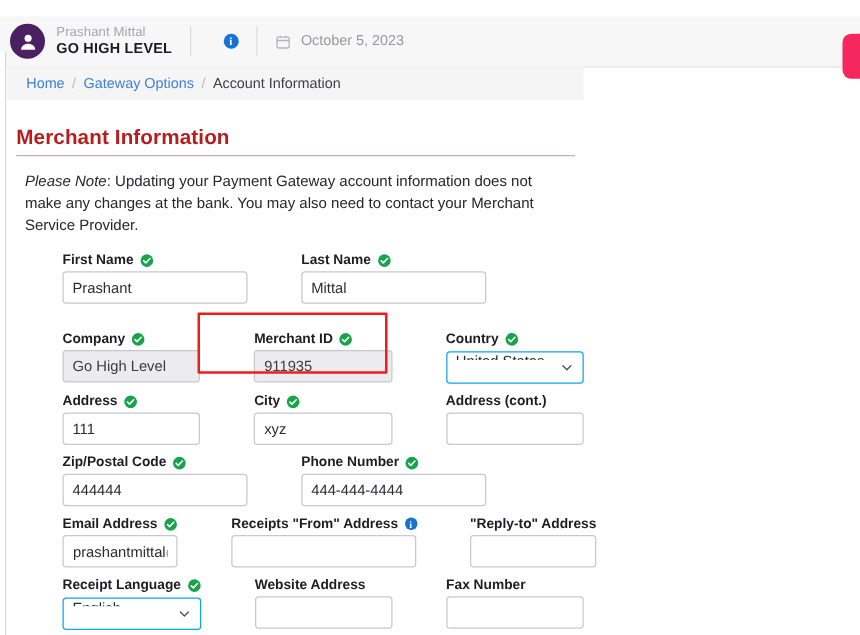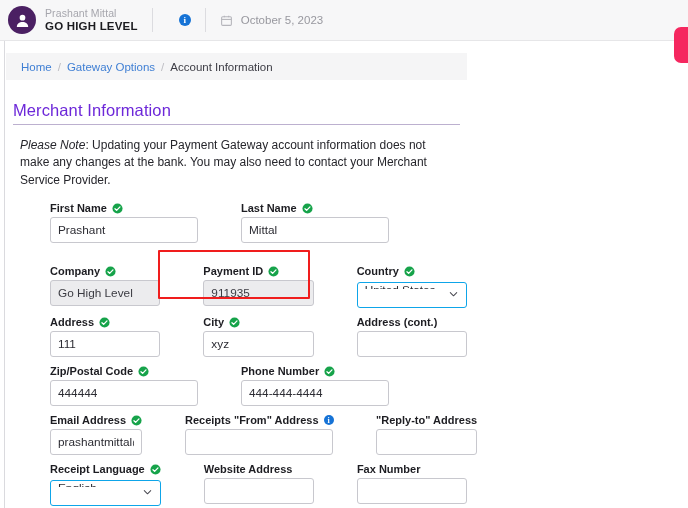--- a/index.html
+++ b/index.html
@@ -12,21 +12,21 @@
   }
   #root {
     position: relative;
     width: 688px; height: 508px;
     background: #ffffff;
   }
 
   
   .header {
     position: absolute;
-    left: 0; top: 0;
+    left: 0; top: 13px;
     width: 688px; height: 41px;
     background: #f7f7f8;
     border-bottom: 1px solid #e6e6e8;
     display: flex;
     align-items: center;
     padding-left: 8px;
   }
   .avatar {
     width: 28px; height: 28px;
     border-radius: 50%;
@@ -146,22 +146,22 @@
   .bc-current { color: #3d3d45; }
 
   
   .page {
     position: absolute;
     left: 6px; top: 80px;
     width: 461px;
   }
   .page-title {
     font-size: 16.5px;
-    font-weight: normal;
-    color: #6d28d9;
+    font-weight: bold;
+    color: #b91c1c;
     margin: 21px 0 0 7px;
     letter-spacing: .1px;
   }
   .title-rule {
     margin: 4px 7px 0 7px;
     height: 1px;
     background: #bcb0cf;
   }
   .note {
     margin: 12px 13px 0 14px;
@@ -348,21 +348,21 @@
           <div class="col"><div class="flabel">
               <span>Company</span>
               <span class="chk">
                 <svg viewBox="0 0 24 24" width="11" height="11">
                   <circle cx="12" cy="12" r="11" fill="#16a34a"></circle>
                   <path d="M6.5 12.4l3.6 3.6 7.3-7.6" fill="none" stroke="#ffffff" stroke-width="2.8" stroke-linecap="round" stroke-linejoin="round"></path>
                 </svg>
               </span>
             </div><input type="text" class="fld disabled" readonly="readonly" value="Go High Level" style=""></div>
           <div class="col"><div class="flabel">
-              <span>Payment ID</span>
+              <span>Merchant ID</span>
               <span class="chk">
                 <svg viewBox="0 0 24 24" width="11" height="11">
                   <circle cx="12" cy="12" r="11" fill="#16a34a"></circle>
                   <path d="M6.5 12.4l3.6 3.6 7.3-7.6" fill="none" stroke="#ffffff" stroke-width="2.8" stroke-linecap="round" stroke-linejoin="round"></path>
                 </svg>
               </span>
             </div><input type="text" class="fld disabled" readonly="readonly" value="911935" style=""></div>
           <div class="col">
             <div class="flabel">
               <span>Country</span>

